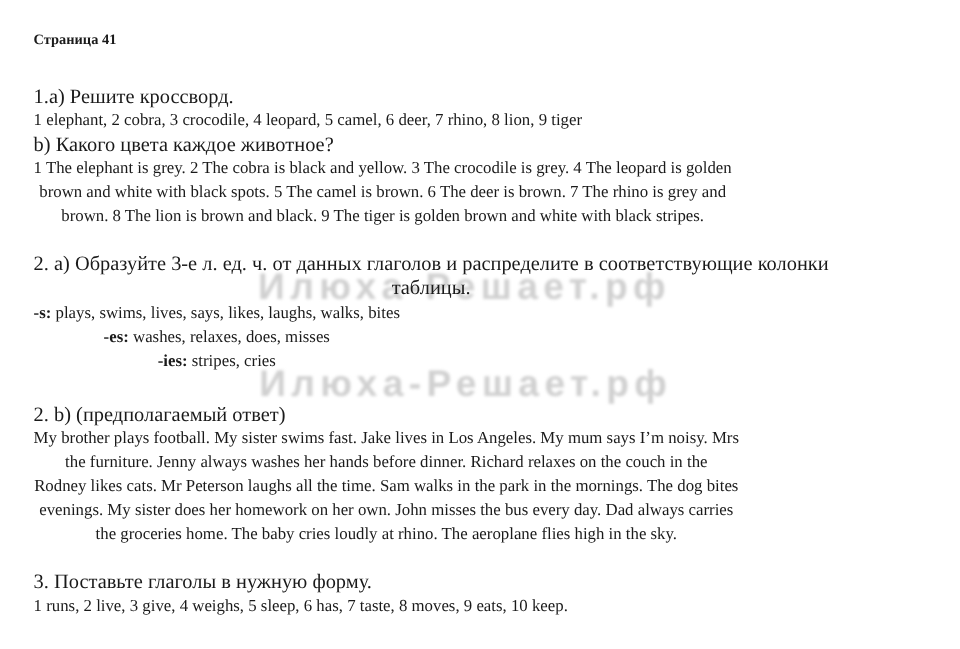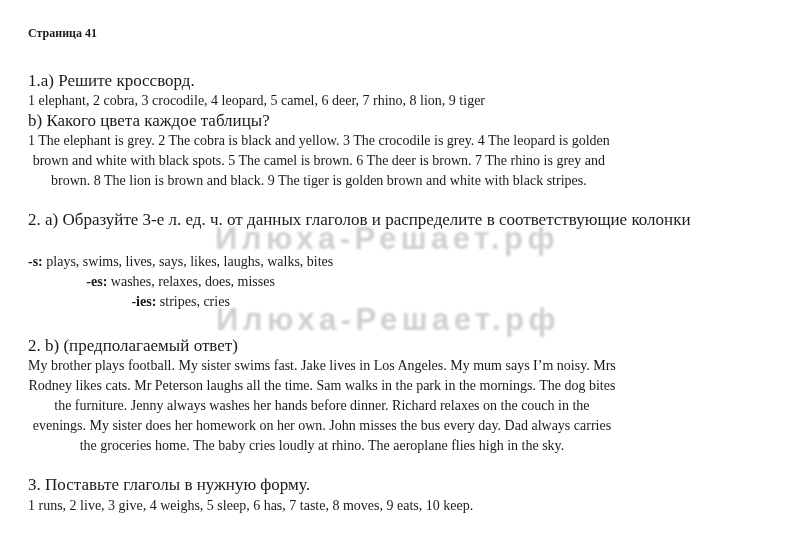--- a/index.html
+++ b/index.html
@@ -44,41 +44,42 @@
 <div>
 
   <div class="watermark wm1">Илюха-Решает.рф</div>
   <div class="watermark wm2">Илюха-Решает.рф</div>
 
   <div class="abs title" style="top:26px">Страница 41</div>
 
   <div class="abs h" style="top:71px">1.а) Решите кроссворд.</div>
   <div class="abs line" style="top:91px">1 elephant, 2 cobra, 3 crocodile, 4 leopard, 5 camel, 6 deer, 7 rhino, 8 lion, 9 tiger</div>
 
-  <div class="abs h" style="top:111px">b) Какого цвета каждое таблицы?</div>
+  <div class="abs h" style="top:111px">b) Какого цвета каждое животное?</div>
   <div class="abs lines" style="top:131px">
     <div class="line">1 The elephant is grey. 2 The cobra is black and yellow. 3 The crocodile is grey. 4 The leopard is golden</div>
     <div class="line">brown and white with black spots. 5 The camel is brown. 6 The deer is brown. 7 The rhino is grey and</div>
     <div class="line">brown. 8 The lion is brown and black. 9 The tiger is golden brown and white with black stripes.</div>
   </div>
 
   <div class="abs lines" style="top:210px">
     <div class="h">2. а) Образуйте 3-е л. ед. ч. от данных глаголов и распределите в соответствующие колонки</div>
+    <div class="h">таблицы.</div>
   </div>
   <div class="abs lines" style="top:252px">
     <div class="row"><b>-s:</b><span> plays, swims, lives, says, likes, laughs, walks, bites</span></div>
     <div class="row"><b>-es:</b><span> washes, relaxes, does, misses</span></div>
     <div class="row"><b>-ies:</b><span> stripes, cries</span></div>
   </div>
 
   <div class="abs h" style="top:336px">2. b) (предполагаемый ответ)</div>
   <div class="abs lines" style="top:356px">
     <div class="line">My brother plays football. My sister swims fast. Jake lives in Los Angeles. My mum says I’m noisy. Mrs</div>
+    <div class="line">the furniture. Jenny always washes her hands before dinner. Richard relaxes on the couch in the</div>
     <div class="line">Rodney likes cats. Mr Peterson laughs all the time. Sam walks in the park in the mornings. The dog bites</div>
-    <div class="line">the furniture. Jenny always washes her hands before dinner. Richard relaxes on the couch in the</div>
     <div class="line">evenings. My sister does her homework on her own. John misses the bus every day. Dad always carries</div>
     <div class="line">the groceries home. The baby cries loudly at rhino. The aeroplane flies high in the sky.</div>
   </div>
 
   <div class="abs h" style="top:475px">3. Поставьте глаголы в нужную форму.</div>
   <div class="abs line" style="top:496px">1 runs, 2 live, 3 give, 4 weighs, 5 sleep, 6 has, 7 taste, 8 moves, 9 eats, 10 keep.</div>
 
 </div>
 
 </body></html>

